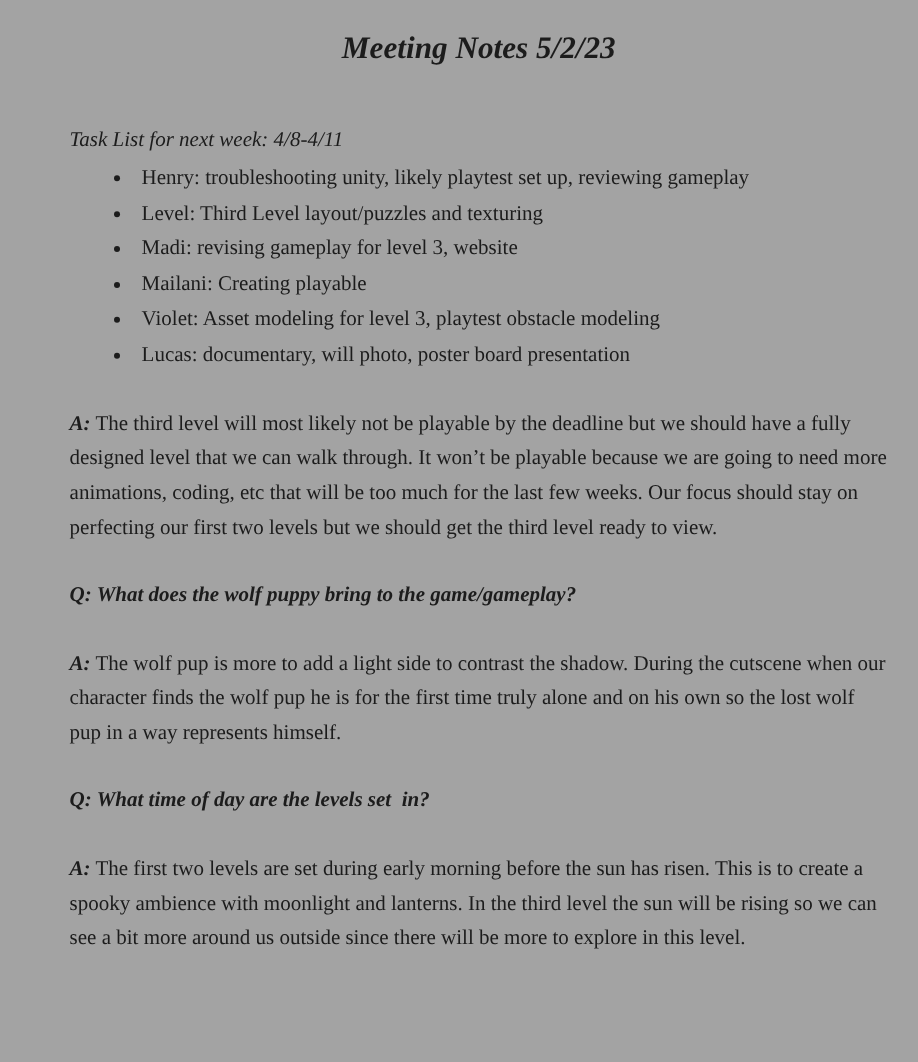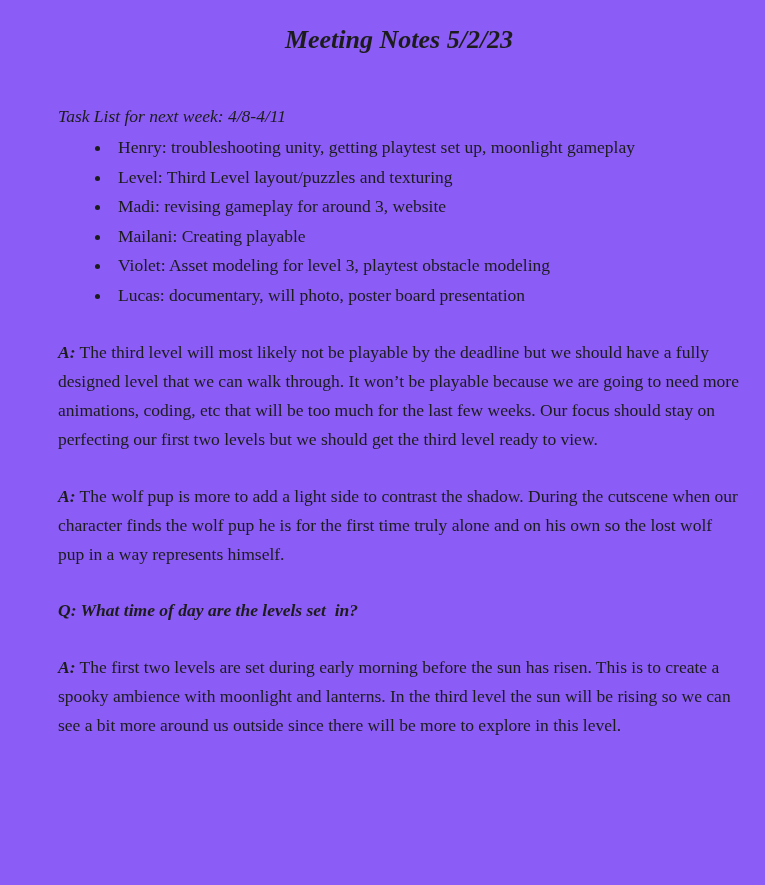--- a/index.html
+++ b/index.html
@@ -4,21 +4,21 @@
 <style>
   html, body {
     margin: 0;
     padding: 0;
     background: #ffffff;
   }
   .page {
     width: 765px;
     min-height: 885px;
     box-sizing: border-box;
-    background: #8b5cf6;
+    background: #a3a3a3;
     padding: 22px 25px 30px 58px;
     font-family: "Liberation Serif", "DejaVu Serif", serif;
     color: #1c1c1c;
     font-size: 17.5px;
     line-height: 29px;
   }
   .title {
     font-size: 26px;
     font-weight: bold;
     font-style: italic;
@@ -58,33 +58,37 @@
 </head>
 <body>
 
 <div class="page">
 
   <h1 class="title">Meeting Notes 5/2/23</h1>
 
   <p class="heading">Task List for next week: 4/8-4/11</p>
 
   <ul class="tasks">
-    <li>Henry: troubleshooting unity, getting playtest set up, moonlight gameplay</li>
+    <li>Henry: troubleshooting unity, likely playtest set up, reviewing gameplay</li>
     <li>Level: Third Level layout/puzzles and texturing</li>
-    <li>Madi: revising gameplay for around 3, website</li>
+    <li>Madi: revising gameplay for level 3, website</li>
     <li>Mailani: Creating playable</li>
     <li>Violet: Asset modeling for level 3, playtest obstacle modeling</li>
     <li>Lucas: documentary, will photo, poster board presentation</li>
   </ul>
 
   <p class="a">
     <span class="label">A:</span>
     <span class="a-text">The third level will most likely not be playable by the deadline but we should have a fully designed level that we can walk through. It won’t be playable because we are going to need more animations, coding, etc that will be too much for the last few weeks. Our focus should stay on perfecting our first two levels but we should get the third level ready to view.</span>
   </p>
 
+  <p class="q">
+    <span class="label">Q:</span>
+    <span class="q-text">What does the wolf puppy bring to the game/gameplay?</span>
+  </p>
   <p class="a">
     <span class="label">A:</span>
     <span class="a-text">The wolf pup is more to add a light side to contrast the shadow. During the cutscene when our character finds the wolf pup he is for the first time truly alone and on his own so the lost wolf pup in a way represents himself.</span>
   </p>
 
   <p class="q">
     <span class="label">Q:</span>
     <span class="q-text">What time of day are the levels set  in?</span>
   </p>
   <p class="a">

